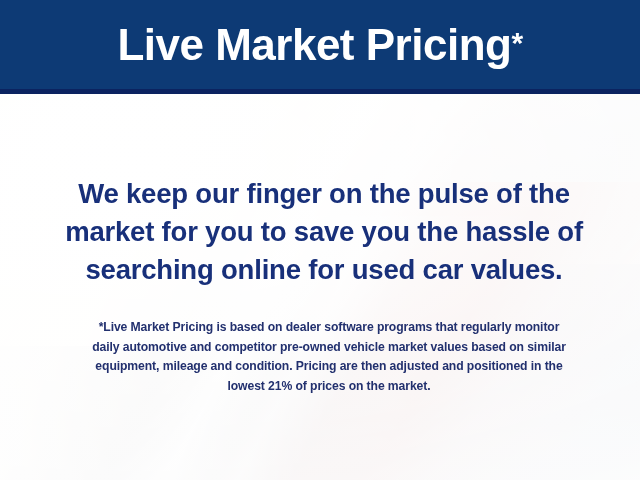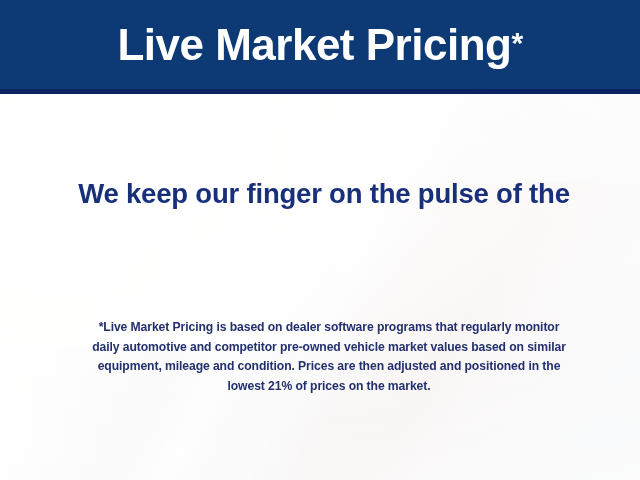--- a/index.html
+++ b/index.html
@@ -223,22 +223,24 @@
 
   <div class="header-band"></div>
   <div class="header-rule"></div>
   <div class="header-title">
     <span>Live Market Pricing</span>
       <span class="star">*</span>
   </div>
 
   <div class="headline">
     <span class="hl-line">We keep our finger on the pulse of the</span>
+    <span class="hl-line">market for you to save you the hassle of</span>
+    <span class="hl-line">searching online for used car values.</span>
   </div>
 
   <div class="disclaimer">
     <span class="dc-line">*Live Market Pricing is based on dealer software programs that regularly monitor</span>
     <span class="dc-line">daily automotive and competitor pre-owned vehicle market values based on similar</span>
-    <span class="dc-line">equipment, mileage and condition. Prices are then adjusted and positioned in the</span>
+    <span class="dc-line">equipment, mileage and condition. Pricing are then adjusted and positioned in the</span>
     <span class="dc-line">lowest 21% of prices on the market.</span>
   </div>
 
 </div>
 
 </body></html>

